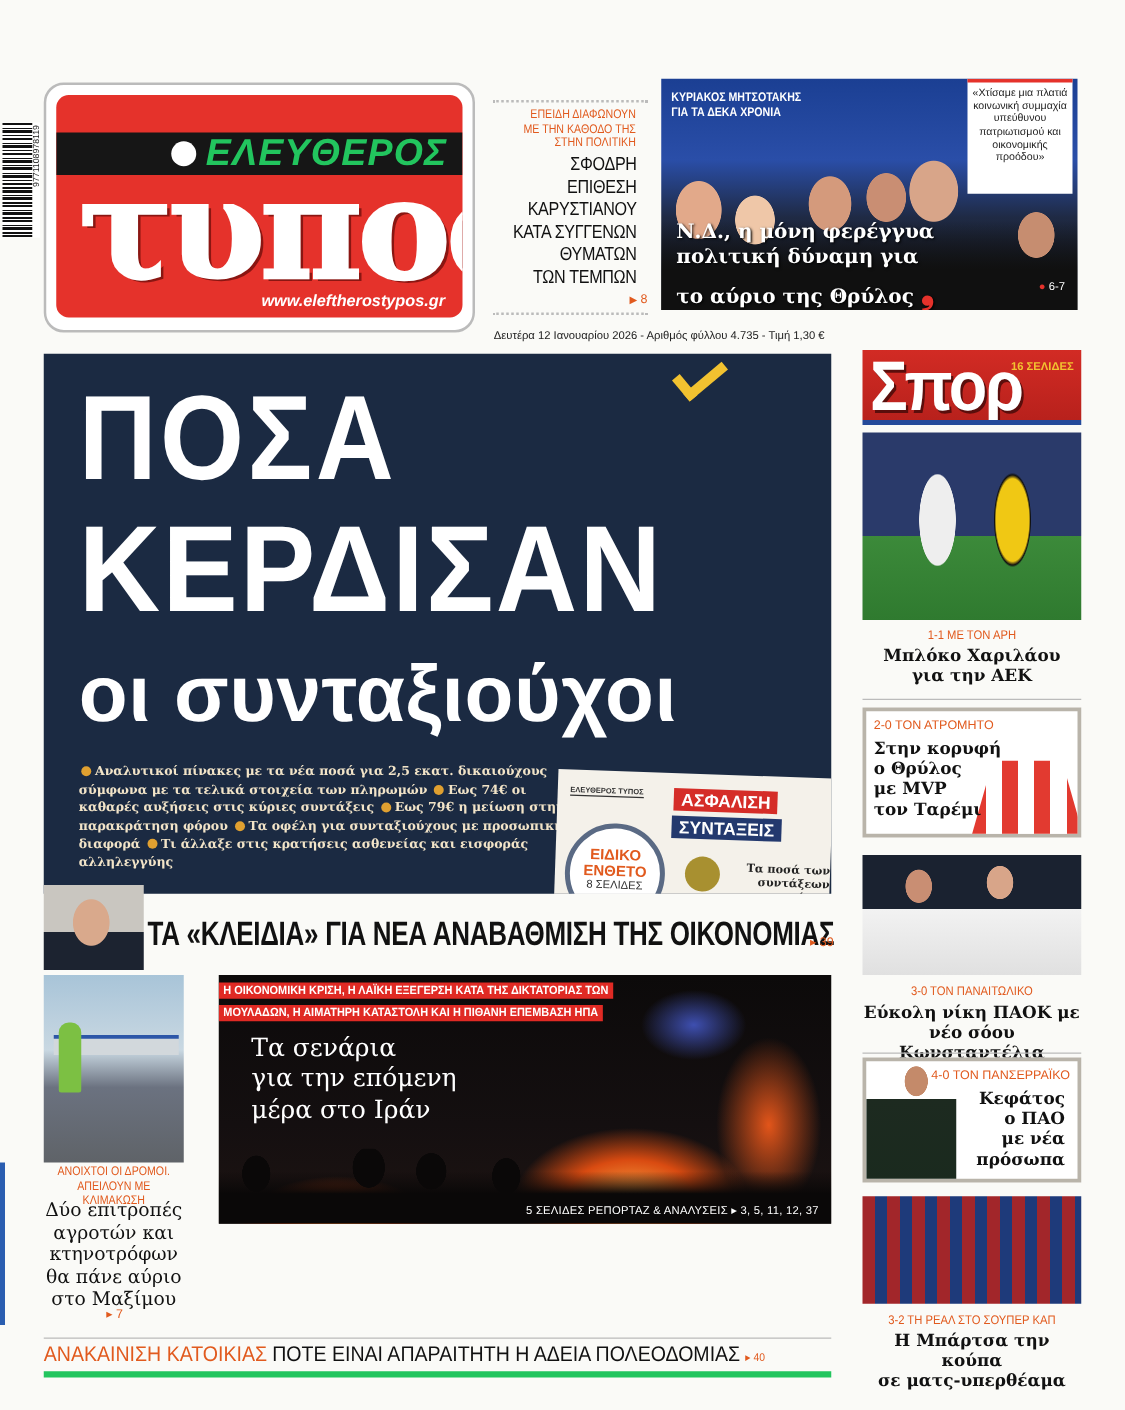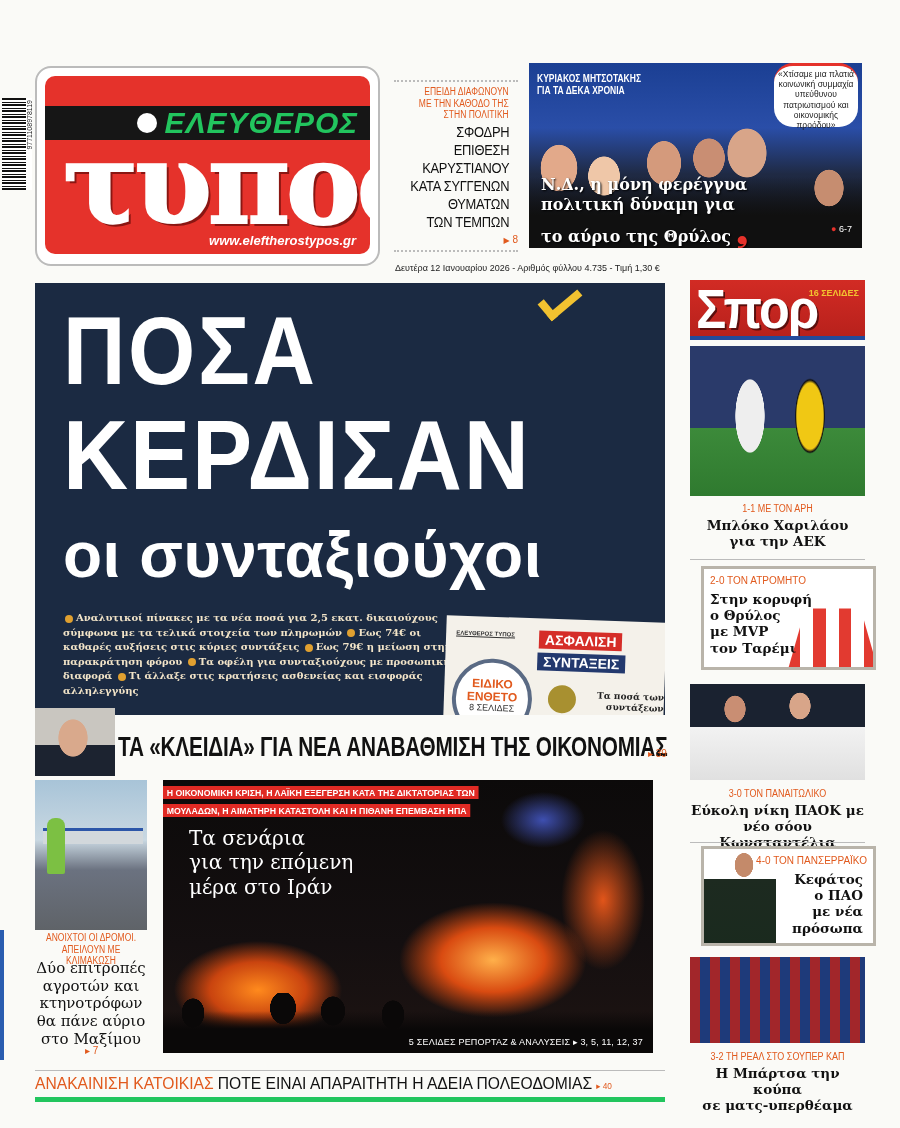--- a/index.html
+++ b/index.html
@@ -29,21 +29,21 @@
   .teaser-photo { left: 529px; top: 63px; width: 333px; height: 185px; background: linear-gradient(180deg, #1b3f93 0%, #2a4ea8 35%, #1f2a44 60%, #121212 100%); overflow: hidden; }
   .teaser-photo .people { position: absolute; left: 0; right: 0; bottom: 0; height: 130px; background:
       radial-gradient(ellipse 30px 38px at 30px 50px, #e2a98a 60%, transparent 62%),
       radial-gradient(ellipse 26px 32px at 75px 58px, #efc7a8 60%, transparent 62%),
       radial-gradient(ellipse 28px 36px at 135px 45px, #d49a7c 60%, transparent 62%),
       radial-gradient(ellipse 26px 32px at 180px 40px, #c98e73 60%, transparent 62%),
       radial-gradient(ellipse 32px 40px at 218px 35px, #d8a589 60%, transparent 62%),
       radial-gradient(ellipse 24px 30px at 300px 70px, #c68d70 60%, transparent 62%),
       linear-gradient(180deg, transparent 45%, #101010 75%); }
   .teaser-photo .kicker-white { position: absolute; left: 8px; top: 10px; color: #fff; font-size: 10px; line-height: 1.2; font-weight: 700; transform-origin: left; transform: scaleX(0.85); }
-  .teaser-photo .quote { position: absolute; right: 4px; top: 0; width: 84px; height: 64px; background: #fff; color: #222; font-size: 8.5px; text-align: center; line-height: 1.2; padding: 3px 2px; border-top: 3px solid #e5322b; border-radius: 19px; }
+  .teaser-photo .quote { position: absolute; right: 4px; top: 0; width: 84px; height: 92px; background: #fff; color: #222; font-size: 8.5px; text-align: center; line-height: 1.2; padding: 3px 2px; border-top: 3px solid #e5322b; }
   .teaser-photo .headline-serif { position: absolute; left: 12px; top: 112px; color: #fff; font-family: "DejaVu Serif", serif; font-weight: 700; font-size: 16px; line-height: 1.25; text-shadow: 1px 1px 2px #000; }
   .teaser-photo .quote-mark { color: #e5322b; font-size: 28px; font-family: "DejaVu Serif", serif; }
   .teaser-photo .pref { position: absolute; right: 10px; bottom: 14px; color: #fff; font-size: 9px; }
 
   .dateline { left: 395px; top: 263px; font-size: 9px; color: #222; }
 
   
   .main-story { left: 35px; top: 283px; width: 630px; height: 432px; background: #1b2a42; overflow: hidden; }
   .main-h1 { position: absolute; left: 28px; top: 20px; color: #fff; font-size: 96px; font-weight: 700; letter-spacing: 3px; line-height: 1; transform: scaleX(0.9); transform-origin: left; }
   .main-h2 { position: absolute; left: 28px; top: 123px; color: #fff; font-size: 98px; font-weight: 700; letter-spacing: 2px; line-height: 1; transform: scaleX(0.92); transform-origin: left; }
@@ -70,21 +70,21 @@
 
   
   .farm-photo { left: 35px; top: 780px; width: 112px; height: 150px; background: linear-gradient(180deg, #a8c4d8 0%, #c9d8e2 40%, #6b7280 60%, #5f6368 100%); overflow: hidden; }
   .farm-photo .booth { position: absolute; left: 8px; top: 48px; width: 100px; height: 16px; background: #d2d8dc; border-top: 3px solid #2c56a8; }
   .farm-photo .person { position: absolute; left: 12px; top: 38px; width: 18px; height: 56px; background: #7cc043; border-radius: 8px 8px 2px 2px; }
   .farm-kicker { left: 30px; top: 932px; width: 122px; text-align: center; }
   .farm-headline { left: 28px; top: 960px; width: 126px; text-align: center; font-family: "DejaVu Serif", serif; font-size: 15px; line-height: 1.18; }
   .farm-ref { left: 85px; top: 1045px; color: #e15a1e; font-size: 10px; }
 
   
-  .iran { left: 163px; top: 780px; width: 490px; height: 273px; background:
+  .iran { left: 175px; top: 780px; width: 490px; height: 199px; background:
       radial-gradient(ellipse 120px 70px at 95px 210px, #ff8a1d 0%, #c9440f 40%, transparent 70%),
       radial-gradient(ellipse 130px 80px at 330px 180px, #ffb04a 0%, #d94b11 40%, transparent 72%),
       radial-gradient(ellipse 60px 100px at 440px 120px, #e2551a 0%, transparent 70%),
       radial-gradient(ellipse 60px 40px at 380px 40px, #3e4fb0 0%, transparent 70%),
       linear-gradient(180deg, #0c0a0a 0%, #140f10 60%, #1e1412 100%); overflow: hidden; }
   .iran .red-bar { position: absolute; left: 0; padding: 1px 4px; background: #e02a24; color: #fff; font-size: 9.5px; font-weight: 700; white-space: nowrap; transform-origin: left; transform: scaleX(0.92); }
   .iran .title { position: absolute; left: 26px; top: 46px; color: #fff; font-family: "DejaVu Serif", serif; font-size: 20px; line-height: 1.22; }
   .iran .silhouettes { position: absolute; left: 0; right: 0; bottom: 0; height: 60px; background:
       radial-gradient(ellipse 14px 18px at 30px 20px, #0a0808 80%, transparent 82%),
       radial-gradient(ellipse 16px 20px at 120px 15px, #0a0808 80%, transparent 82%),
@@ -101,21 +101,21 @@
   .bottom-inner { display: inline-block; transform: scaleX(0.92); transform-origin: left; }
 
   
   .sport-col { left: 690px; top: 280px; width: 175px; }
   .sport-header { position: absolute; left: 0; top: 0; width: 175px; height: 60px; background: linear-gradient(180deg, #d22b24 0%, #b8211c 100%); border-bottom: 4px solid #244a9a; overflow: hidden; }
   .sport-header .big { position: absolute; left: 6px; top: -4px; color: #fff; font-size: 56px; font-weight: 700; letter-spacing: -2px; transform: scaleX(0.9); transform-origin: left; text-shadow: 2px 2px 0 #5a0e0c; }
   .sport-header .pages { position: absolute; right: 6px; top: 8px; color: #f2c230; font-size: 9px; font-weight: 700; }
   .s-photo { position: absolute; left: 0; width: 175px; overflow: hidden; }
   .s-kicker { position: absolute; left: 0; width: 175px; text-align: center; color: #e15a1e; font-size: 10px; transform: scaleX(0.9); }
   .s-head { position: absolute; left: 0; width: 175px; text-align: center; font-family: "DejaVu Serif", serif; font-weight: 700; font-size: 13.5px; line-height: 1.2; }
-  .s-box { position: absolute; left: 0; width: 175px; border: 3px solid #b9b4aa; background: #fff; overflow: hidden; margin-left: 11px; }
+  .s-box { position: absolute; left: 0; width: 175px; border: 3px solid #b9b4aa; background: #fff; overflow: hidden; }
   .s-box .k { position: absolute; color: #e15a1e; font-size: 10px; white-space: nowrap; }
   .s-box .h { position: absolute; font-family: "DejaVu Serif", serif; font-weight: 700; font-size: 13.5px; line-height: 1.2; }
   .divider { position: absolute; left: 0; width: 175px; height: 1px; background: #bbb; }
   .left-edge-blue { left: 0; top: 930px; width: 4px; height: 130px; background: #2a5db0; }
 </style>
 </head>
 <body>
 
 <div class="abs barcode"></div>
 <div class="abs barcode-num">9771108978119</div>

